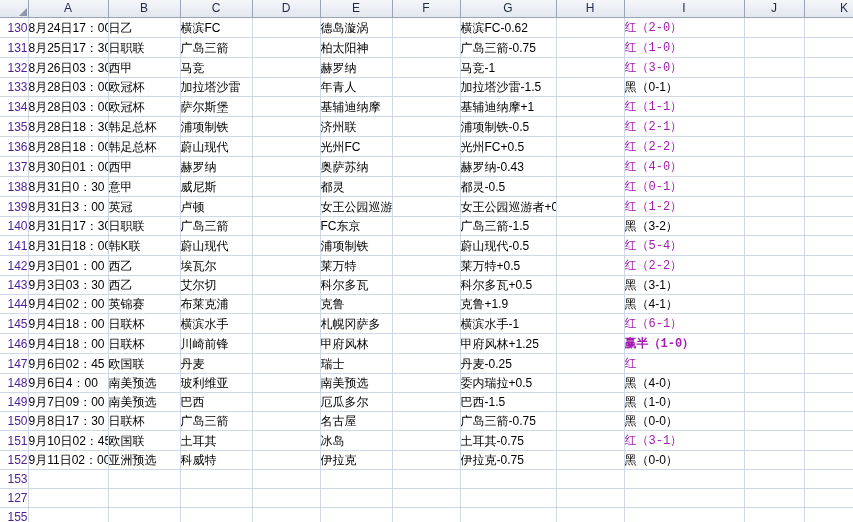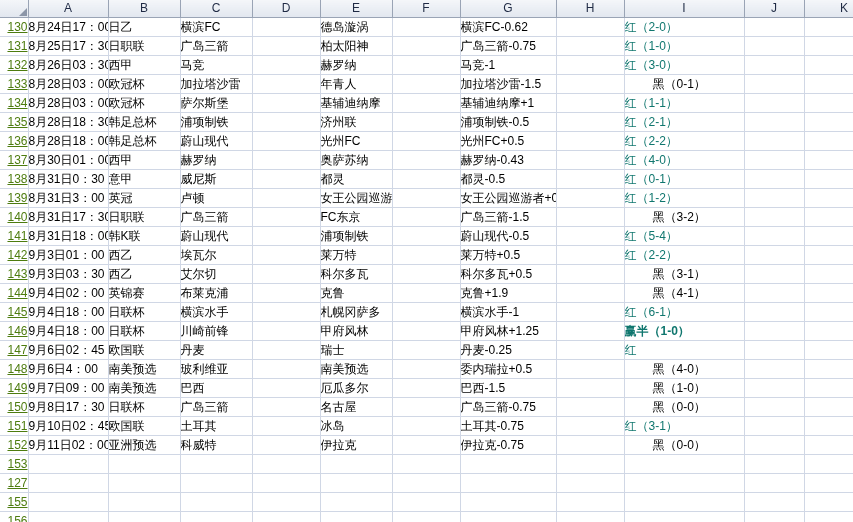--- a/index.html
+++ b/index.html
@@ -60,43 +60,42 @@
     border-left:8px solid transparent;
     border-bottom:8px solid #8c96a8;
   }
   
   td.rh{
     background:linear-gradient(to bottom,#f4f6f9 0%,#e2e7ef 100%);
     border-right:1px solid #9aa4b5;
     border-bottom:1px solid #c3cad6;
     text-align:right;
     padding-right:3px;
-    color:#4d7c0f;
+    color:#4c1d95;
     font-size:12px;
-    text-decoration:underline;
   }
   
   col.c-rh{width:28px;}
   col.c-a{width:80px;}
   col.c-b{width:72px;}
   col.c-c{width:72px;}
   col.c-d{width:68px;}
   col.c-e{width:72px;}
   col.c-f{width:68px;}
   col.c-g{width:96px;}
   col.c-h{width:68px;}
   col.c-i{width:120px;}
   col.c-j{width:60px;}
   col.c-k{width:80px;}
   col.c-l{width:0px;}
 
   td.cell{padding-left:2px;padding-right:2px;}
   td.a{ text-align:left; }
-  .red{color:#0f766e;}
-  .black{color:#000000;margin-left:28px;}
+  .red{color:#a21caf;font-family:Liberation Mono, monospace;}
+  .black{color:#000000;}
   .bold{font-weight:bold;text-align:right;}
 </style>
 </head>
 <body>
 
 <div id="sheet">
   <table class="grid">
     <colgroup>
       <col class="c-rh">
       <col class="c-a">

